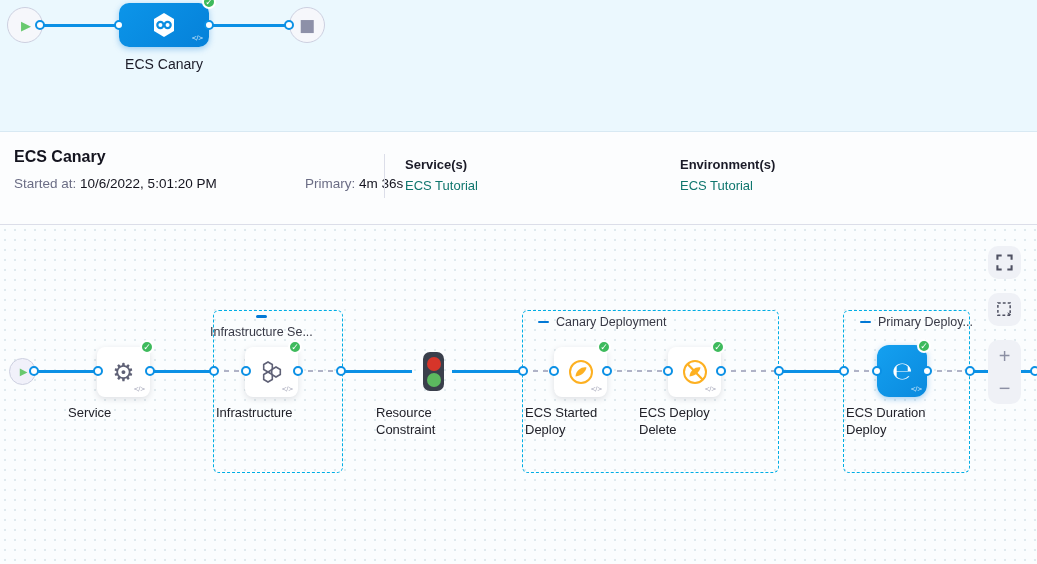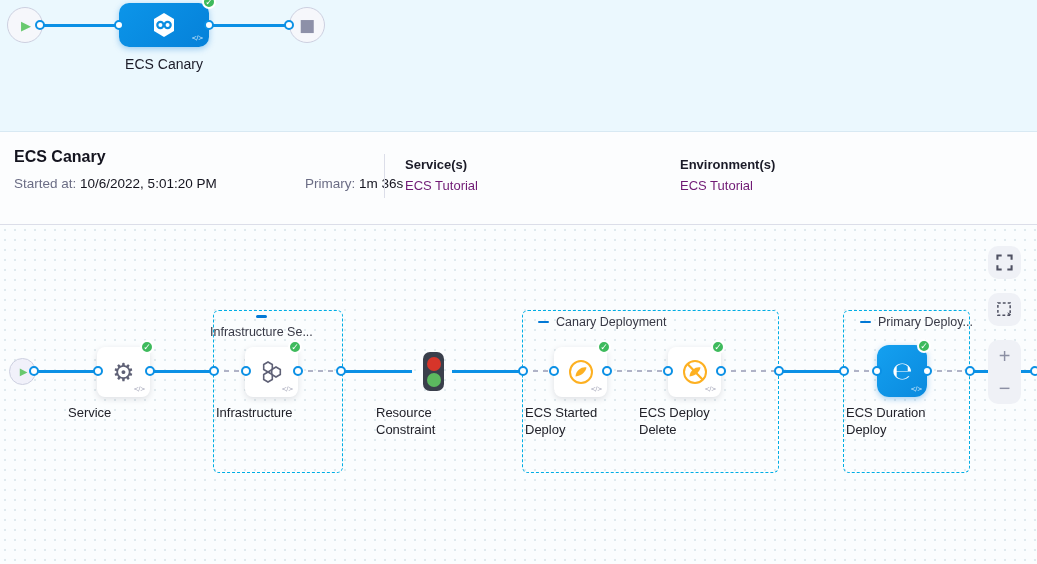--- a/index.html
+++ b/index.html
@@ -24,21 +24,21 @@
   .header { position:relative; width:100%; height:93px; background:#fcfdfe;
     border-bottom:1px solid #dcdee9; }
   .h-title { position:absolute; left:14px; top:16px; font-size:16px; font-weight:bold;
     color:#14141f; }
   .h-row { position:absolute; top:44px; font-size:13.5px; color:#6b6d85; }
   .h-row b { color:#14141f; font-weight:normal; }
   .h-divider { position:absolute; left:384px; top:22px; width:1px; height:44px;
     background:#dcdee9; }
   .h-block { position:absolute; top:25px; }
   .h-block .lbl { font-size:13px; font-weight:bold; color:#1b1b28; margin-bottom:6px; }
-  .h-block .lnk { font-size:13px; color:#701a75; cursor:pointer; }
+  .h-block .lnk { font-size:13px; color:#0f766e; cursor:pointer; }
 
   
   .canvas { position:relative; width:100%; height:339px; background:#fbfdfe;
     background-image:radial-gradient(#dfeaee 1.1px, transparent 1.2px);
     background-size:10px 10px; }
   .group { position:absolute; top:85px; height:163px; border:1px dashed #00ade4;
     border-radius:6px; }
   .glabel { position:absolute; top:90px; display:flex; align-items:center; gap:7px;
     font-size:12.5px; color:#383946; cursor:pointer; }
   .collapse-bar { width:11px; height:2.5px; background:#0278d5; border-radius:2px; }
@@ -109,21 +109,21 @@
 </div>
 
 <div class="header">
   <div class="h-title">ECS Canary</div>
   <div class="h-row" style="left:14px;">
     <span>Started at:</span>
     <b>10/6/2022, 5:01:20 PM</b>
   </div>
   <div class="h-row" style="left:305px;">
     <span>Primary:</span>
-    <b>1m 36s</b>
+    <b>4m 36s</b>
   </div>
   <div class="h-divider"></div>
   <div class="h-block" style="left:405px;">
     <div class="lbl">Service(s)</div>
     <div class="lnk">ECS Tutorial</div>
   </div>
   <div class="h-block" style="left:680px;">
     <div class="lbl">Environment(s)</div>
     <div class="lnk">ECS Tutorial</div>
   </div>

